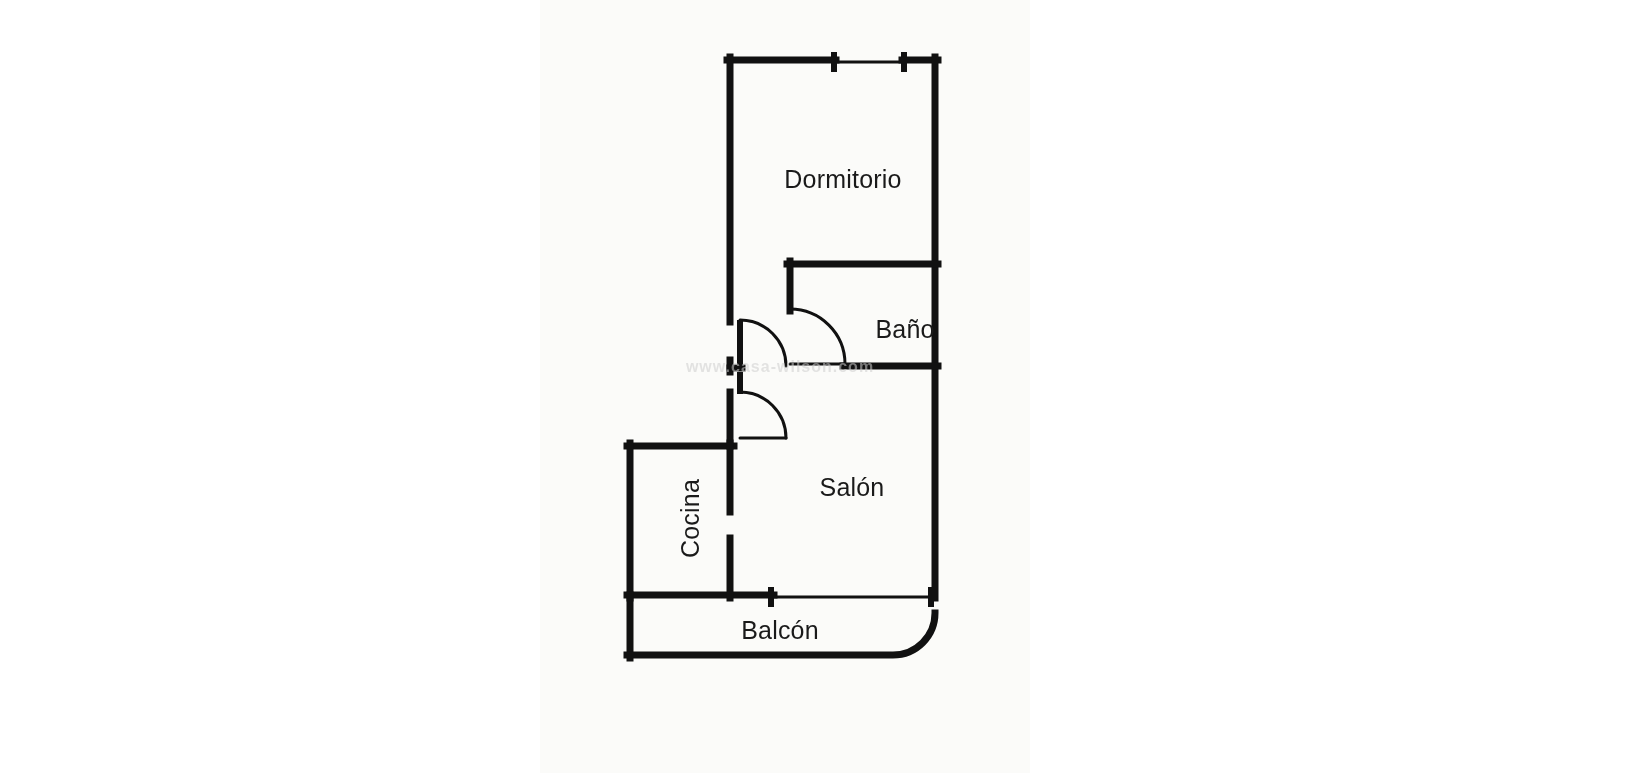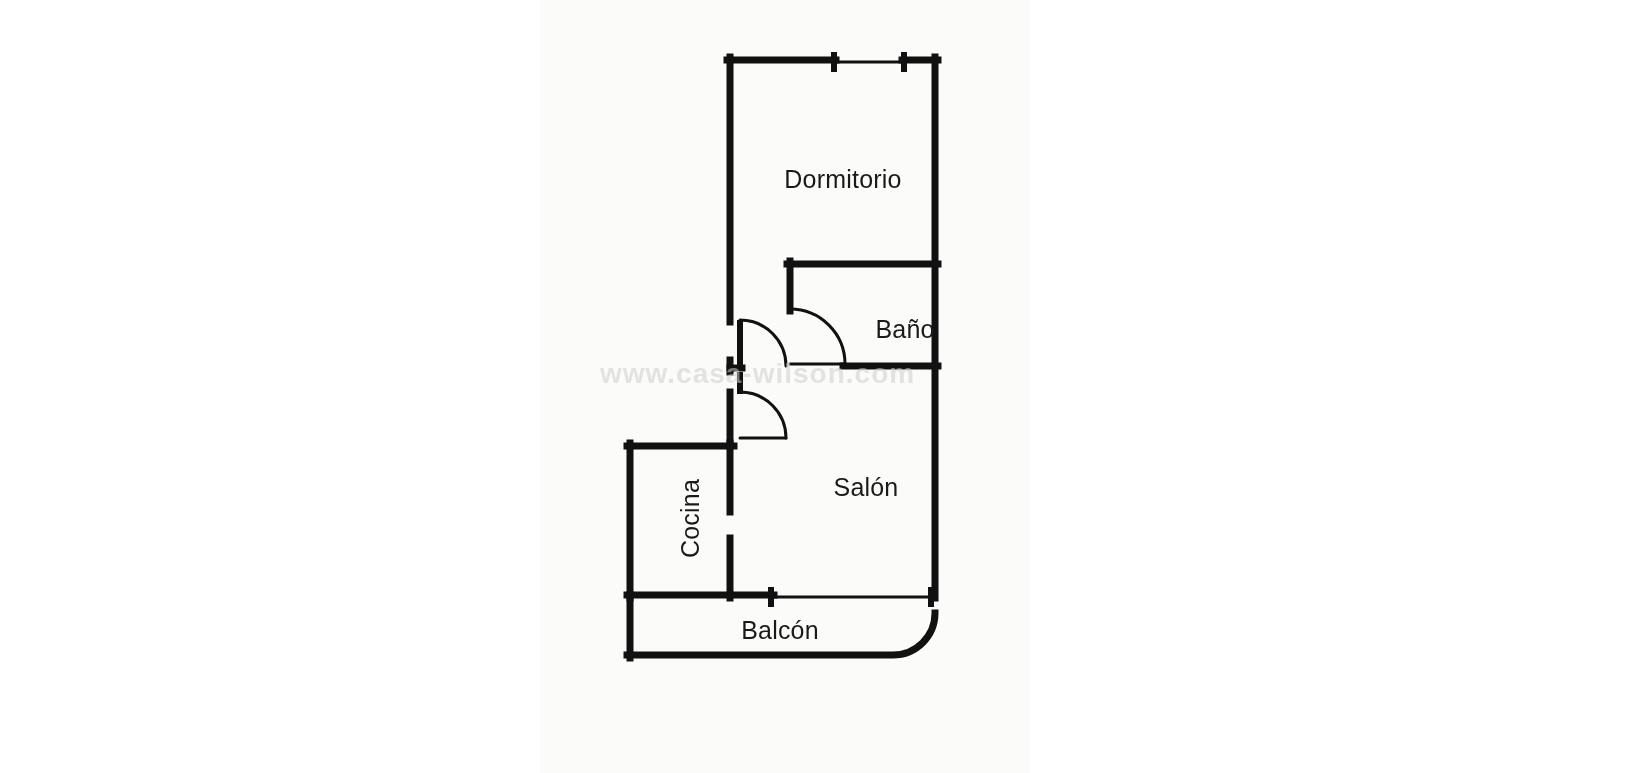--- a/index.html
+++ b/index.html
@@ -54,24 +54,24 @@
   .room-label.vertical {
     transform-origin: left top;
     transform: rotate(-90deg);
   }
 
   #watermark {
     position: absolute;
     left: 600px;
     top: 358px;
     width: 360px;
-    text-align: left;
+    text-align: center;
     color: #cfcfcf;
     font-family: "Liberation Sans", sans-serif;
-    font-size: 28px;
+    font-size: 16px;
     font-weight: 700;
     letter-spacing: 1px;
     white-space: nowrap;
     user-select: none;
     opacity: 0.55;
   }
 </style>
 </head>
 <body>
 
@@ -140,19 +140,19 @@
       <line x1="931" y1="587" x2="931" y2="607" stroke-width="6"></line>
     </g>
   </svg>
 
   <div id="watermark">www.casa-wilson.com</div>
 
   <div class="room-label" style="left:843px; top:179px; transform: translate(-50%, -50%);">Dormitorio</div>
 
   <div class="room-label" style="left:881px; top:329px; transform: translate(-50%, -50%); margin-left: 24px;">Baño</div>
 
-  <div class="room-label" style="left:852px; top:487px; transform: translate(-50%, -50%); margin-left: 14px;">Salón</div>
+  <div class="room-label" style="left:852px; top:487px; transform: translate(-50%, -50%);">Salón</div>
 
   <div class="room-label vertical" style="left:676px; top:558px; transform-origin: left top; transform: rotate(-90deg);">Cocina</div>
 
   <div class="room-label" style="left:780px; top:630px; transform: translate(-50%, -50%);">Balcón</div>
 
 </div>
 
 </body></html>

